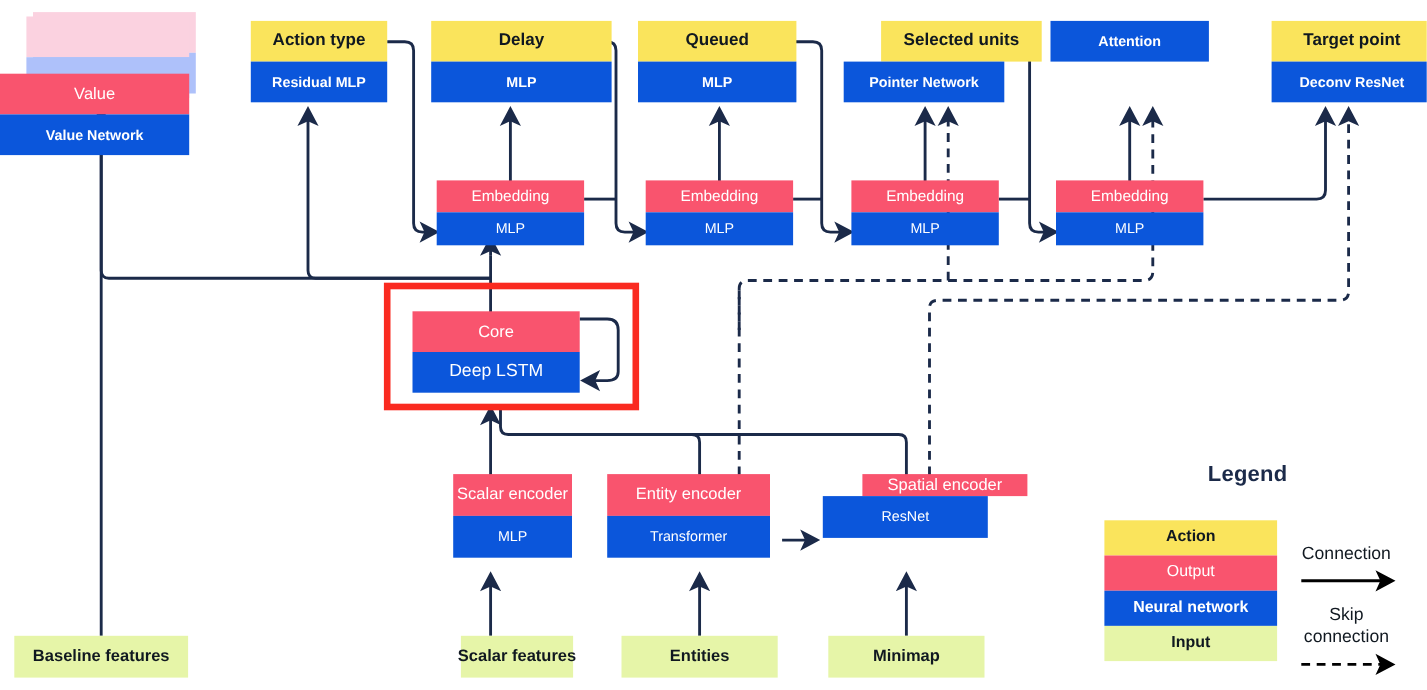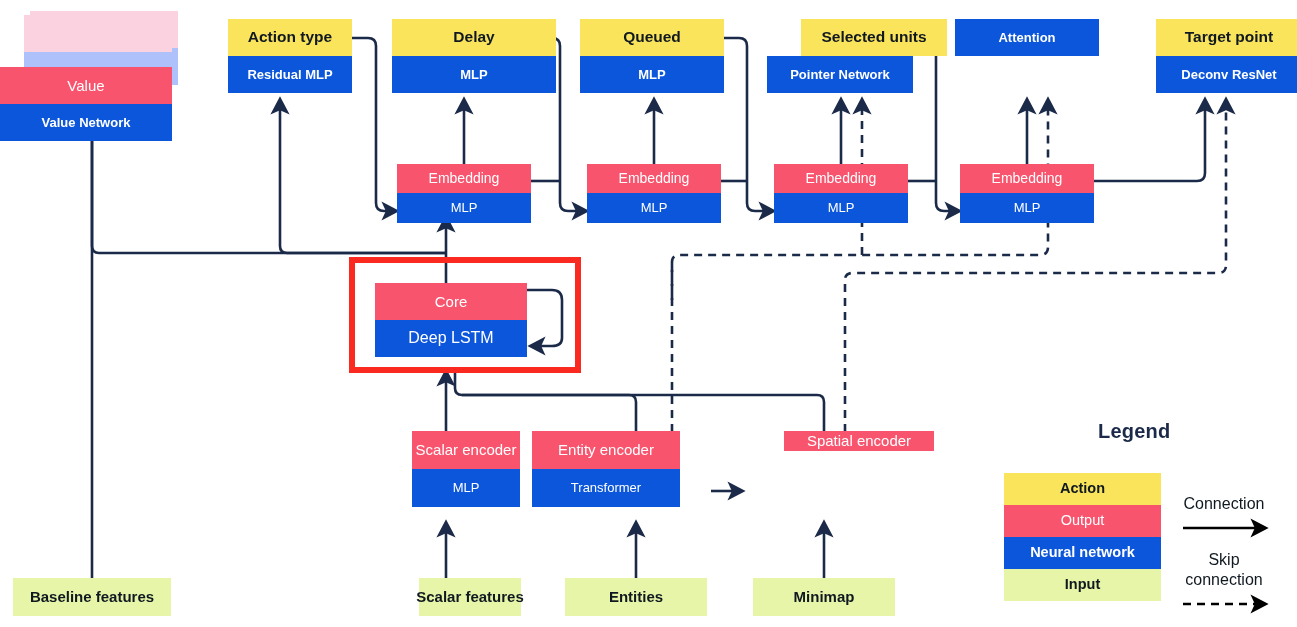--- a/index.html
+++ b/index.html
@@ -174,26 +174,27 @@
   <div class="core-highlight" style="left:349px;top:257px;width:232px;height:116px;"></div>
   <div class="node" style="left:375px;top:283px;width:152px;height:74px;">
     <div class="band output" style="height:37px;">Core</div>
     <div class="band net light" style="height:37px;font-size:16px;">Deep LSTM</div>
   </div>
 
   <div class="node" style="left:372px;top:431px;width:148px;height:76px;padding-left:40px;">
     <div class="band output" style="height:38px;">Scalar encoder</div>
     <div class="band net light" style="height:38px;">MLP</div>
   </div>
-  <div class="node" style="left:532px;top:431px;width:148px;height:76px;">
+  <div class="node" style="left:552px;top:431px;width:148px;height:76px;">
     <div class="band output" style="height:38px;">Entity encoder</div>
     <div class="band net light" style="height:38px;">Transformer</div>
   </div>
   <div class="node" style="left:748px;top:431px;width:150px;height:76px;">
     <div class="band output" style="height:20px;margin-left:36px;">Spatial encoder</div>
+    <div class="band net light" style="height:38px;">ResNet</div>
   </div>
 
   <div class="node" style="left:13px;top:578px;width:158px;height:38px;">
     <div class="band input" style="height:38px;">Baseline features</div>
   </div>
   <div class="node" style="left:371px;top:578px;width:150px;height:38px;padding-left:48px;">
     <div class="band input" style="height:38px;">Scalar features</div>
   </div>
   <div class="node" style="left:565px;top:578px;width:142px;height:38px;">
     <div class="band input" style="height:38px;">Entities</div>

